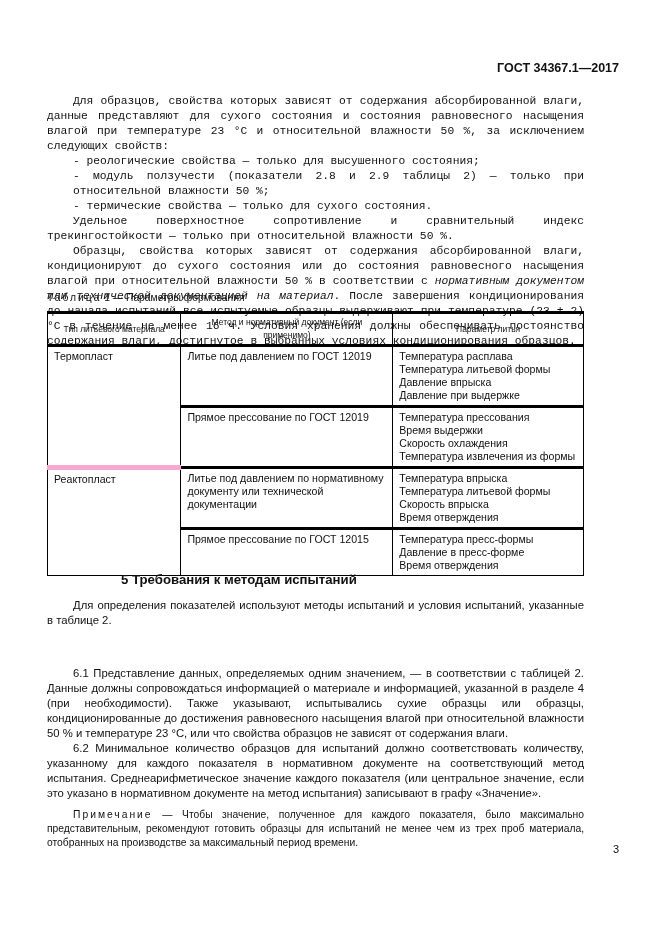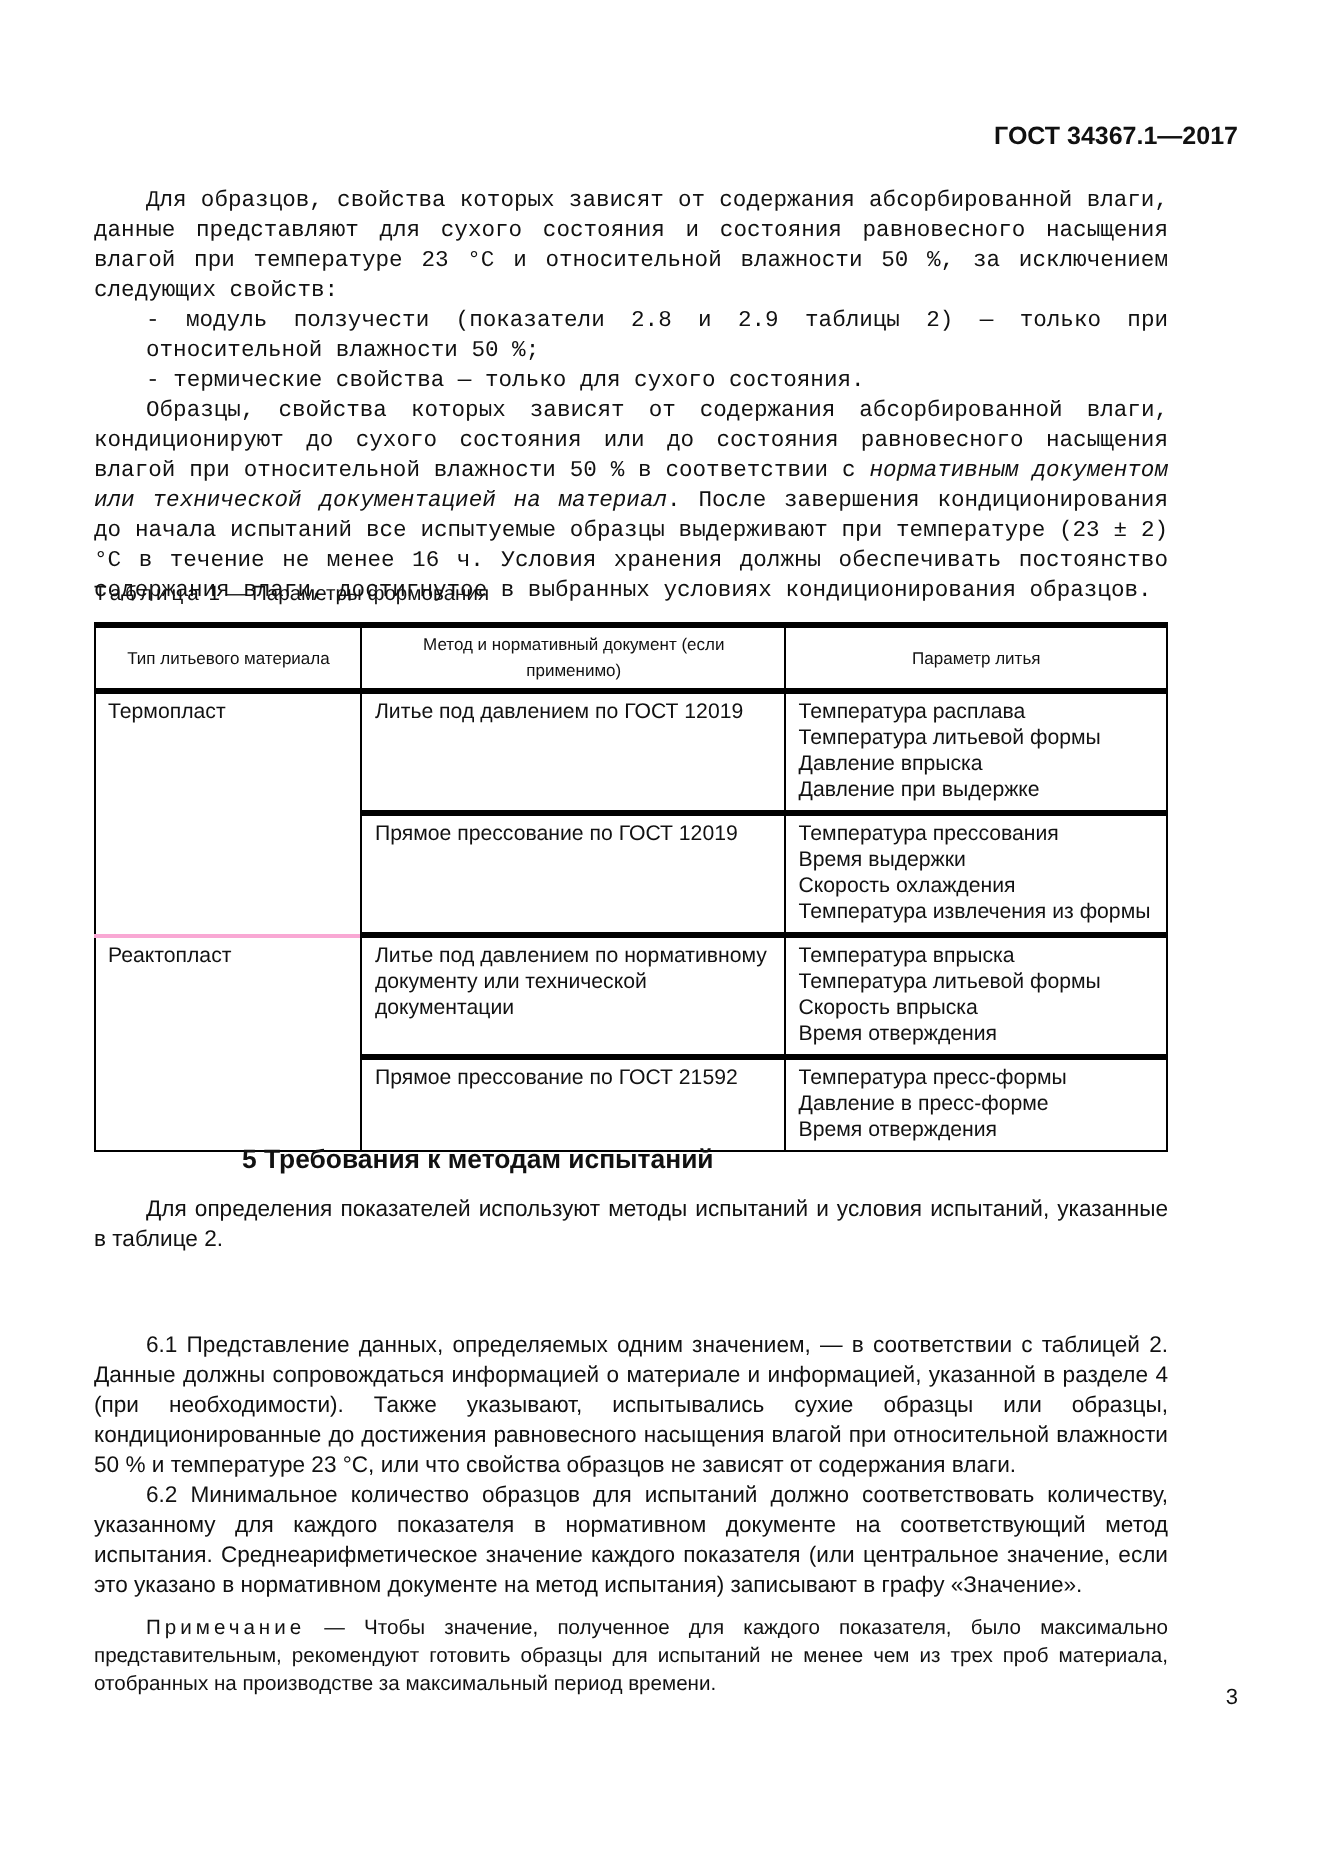--- a/index.html
+++ b/index.html
@@ -35,38 +35,40 @@
 </style>
 </head>
 <body>
 
 <div class="page">
 
   <div class="hdr">ГОСТ 34367.1—2017</div>
 
   <div class="txt" style="top:94px;font-family:Liberation Mono, monospace;">
     <p class="p ind">Для образцов, свойства которых зависят от содержания абсорбированной влаги, данные представляют для сухого состояния и состояния равновесного насыщения влагой при температуре 23 °С и относительной влажности 50 %, за исключением следующих свойств:</p>
+    <p class="li">реологические свойства — только для высушенного состояния;</p>
     <p class="li">модуль ползучести (показатели 2.8 и 2.9 таблицы 2) — только при относительной влажности 50 %;</p>
     <p class="li">термические свойства — только для сухого состояния.</p>
+    <p class="p ind">Удельное поверхностное сопротивление и сравнительный индекс трекингостойкости — только при относительной влажности 50 %.</p>
     <p class="p ind"><span>Образцы, свойства которых зависят от содержания абсорбированной влаги, кондиционируют до сухого состояния или до состояния равновесного насыщения влагой при относительной влажности 50 % в соответствии с </span><i class="em">нормативным документом или технической документацией на материал</i><span>. После завершения кондиционирования до начала испытаний все испытуемые образцы выдерживают при температуре (23 ± 2) °С в течение не менее 16 ч. Условия хранения должны обеспечивать постоянство содержания влаги, достигнутое в выбранных условиях кондиционирования образцов.</span></p>
   </div>
 
   <div class="cap" style="top:292px;"><span class="sp">Таблица</span><span> 1 — Параметры формования</span></div>
 
   <table class="t">
     <thead>
       <tr>
         <th class="c1">Тип литьевого материала</th>
         <th class="c2">Метод и нормативный документ (если применимо)</th>
         <th class="c3">Параметр литья</th>
       </tr>
     </thead>
     <tbody>
       <tr class="sep" style="height:54px;">
-        <td class="c1" rowspan="2" style="border-bottom:2px solid #f9a8d4;">Термопласт</td>
+        <td class="c1" rowspan="2" style="border-bottom:5px solid #f9a8d4;">Термопласт</td>
         <td class="c2">Литье под давлением по ГОСТ 12019</td>
         <td class="c3">
           <span class="line">Температура расплава</span>
           <span class="line">Температура литьевой формы</span>
           <span class="line">Давление впрыска</span>
           <span class="line">Давление при выдержке</span>
         </td>
       </tr>
       <tr class="sep" style="height:54px;">
         <td class="c2">Прямое прессование по ГОСТ 12019</td>
@@ -81,21 +83,21 @@
         <td class="c1" rowspan="2">Реактопласт</td>
         <td class="c2 jus">Литье под давлением по нормативному документу или технической документации</td>
         <td class="c3">
           <span class="line">Температура впрыска</span>
           <span class="line">Температура литьевой формы</span>
           <span class="line">Скорость впрыска</span>
           <span class="line">Время отверждения</span>
         </td>
       </tr>
       <tr class="body" style="height:44px;">
-        <td class="c2">Прямое прессование по ГОСТ 21592</td>
+        <td class="c2">Прямое прессование по ГОСТ 12015</td>
         <td class="c3">
           <span class="line">Температура пресс-формы</span>
           <span class="line">Давление в пресс-форме</span>
           <span class="line">Время отверждения</span>
         </td>
       </tr>
     </tbody>
   </table>
 
   <div class="sec" style="top:572px;">5  Требования к методам испытаний</div>

